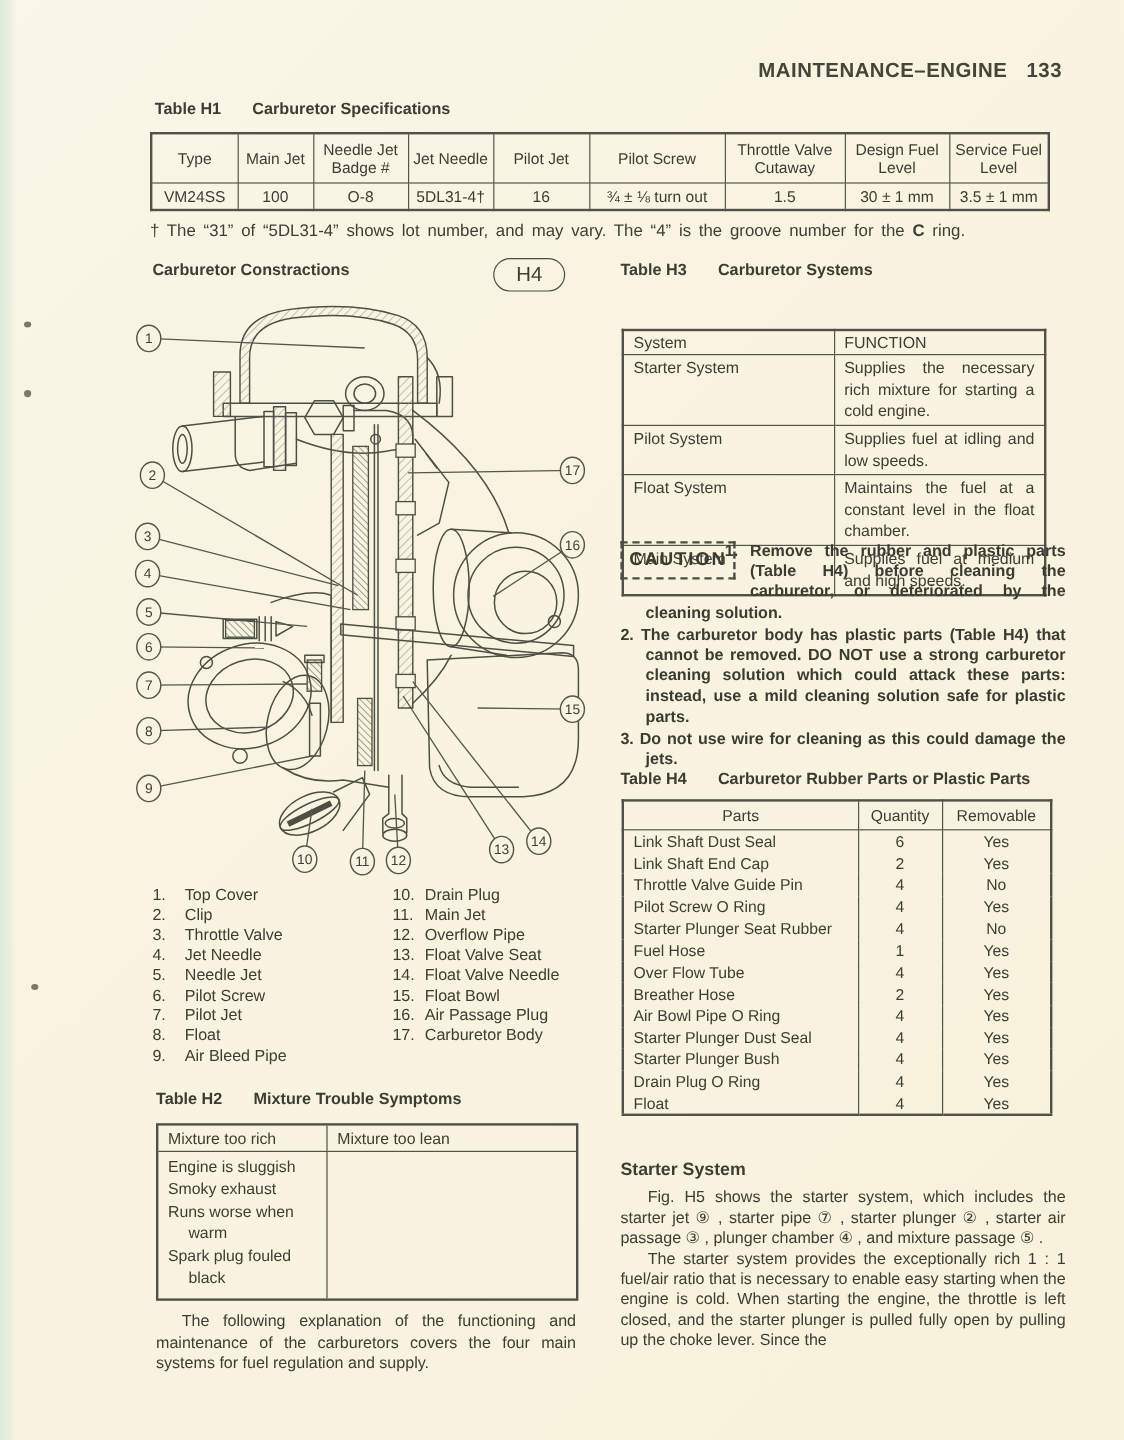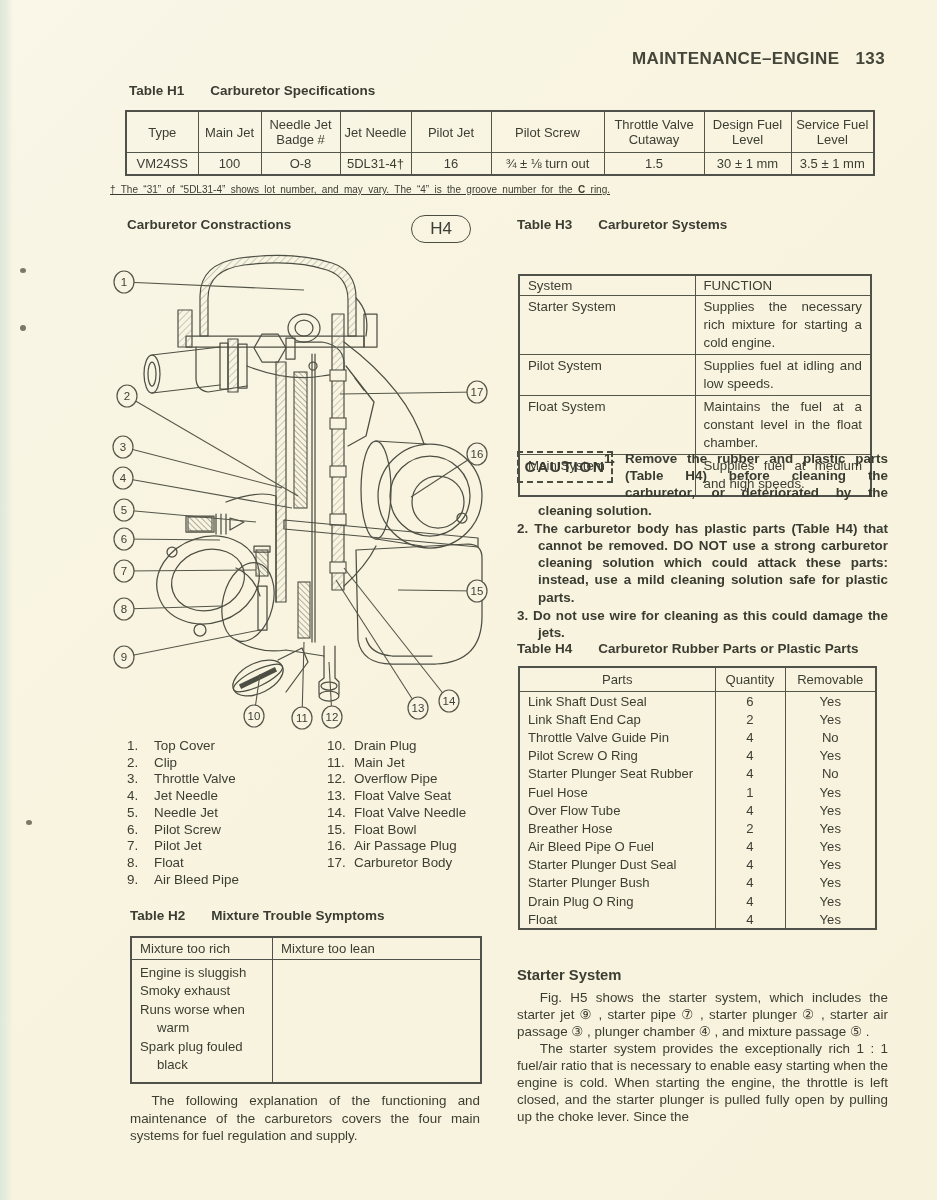--- a/index.html
+++ b/index.html
@@ -19,22 +19,22 @@
 
   table{border-collapse:collapse;table-layout:fixed;background:transparent;}
   th,td{border:1.2px solid #55564a;font-weight:normal;}
   .outer{border:2px solid #50514a;}
 
   
   .spec{position:absolute;left:125px;top:110px;width:748px;font-size:13px;}
   .spec th{height:38px;text-align:center;line-height:15px;padding:1px 2px;}
   .spec td{height:21px;text-align:center;padding:0 2px;}
 
-  .footnote{position:absolute;left:110px;top:184px;width:752px;font-size:10px;
-        word-spacing:2.6px;color:#3d3e33;text-decoration:underline;}
+  .footnote{position:absolute;left:125px;top:184px;width:752px;font-size:14px;
+        word-spacing:2.6px;color:#3d3e33;}
 
   
   .fig-title{position:absolute;left:127px;top:217px;font-size:13.5px;font-weight:bold;}
   .fig-badge{position:absolute;left:411px;top:215px;width:58px;height:26px;
         border:1.7px solid #4c4d42;border-radius:14px;text-align:center;
         font-size:17px;line-height:26px;color:#3d3e33;}
 
   .diagram{position:absolute;left:108px;top:250px;width:390px;height:482px;}
   .art{stroke:#4e4f44;stroke-width:1.25;fill:none;stroke-linejoin:round;stroke-linecap:round;}
   .hat{fill:url(#hx);stroke:#4e4f44;stroke-width:1.2;stroke-linejoin:round;}
@@ -440,21 +440,21 @@
           <td class="pname">Over Flow Tube</td>
           <td>4</td>
           <td>Yes</td>
         </tr>
         <tr>
           <td class="pname">Breather Hose</td>
           <td>2</td>
           <td>Yes</td>
         </tr>
         <tr>
-          <td class="pname">Air Bleed Pipe O Fuel</td>
+          <td class="pname">Air Bowl Pipe O Ring</td>
           <td>4</td>
           <td>Yes</td>
         </tr>
         <tr>
           <td class="pname">Starter Plunger Dust Seal</td>
           <td>4</td>
           <td>Yes</td>
         </tr>
         <tr>
           <td class="pname">Starter Plunger Bush</td>

